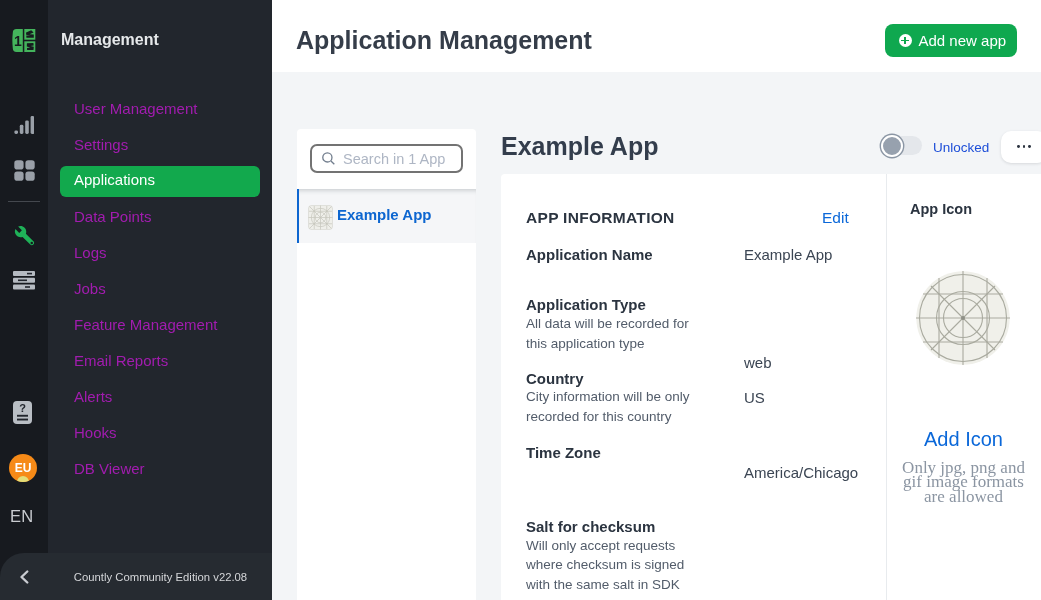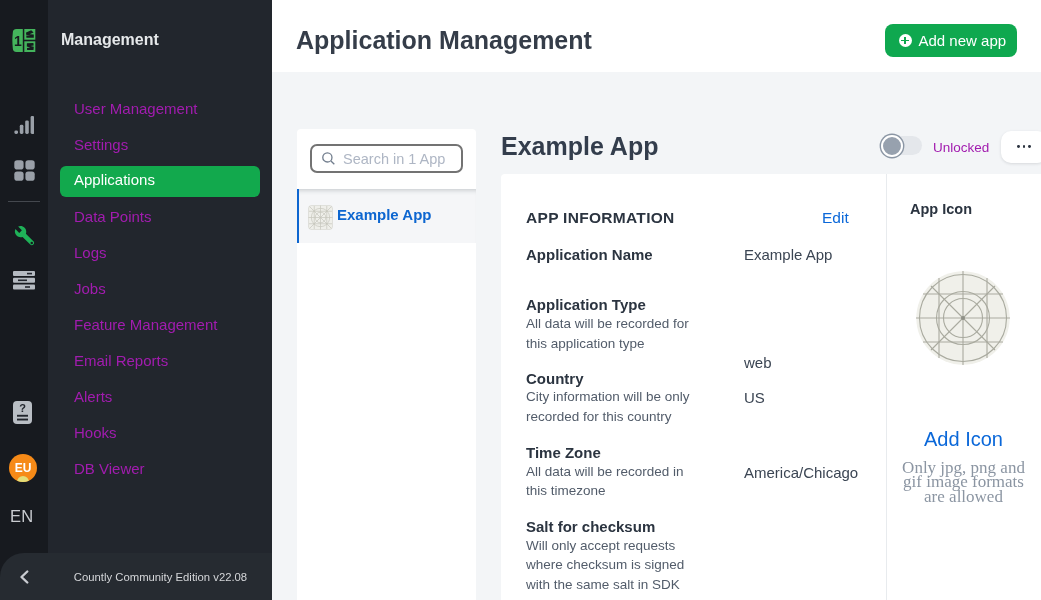--- a/index.html
+++ b/index.html
@@ -41,21 +41,21 @@
 #listpanel { position:absolute; left:297px; top:129px; width:179px; height:471px; background:#fff; border-radius:4px 4px 0 0; }
 #searchbox { position:absolute; left:310px; top:144px; width:153px; height:29px; border:2px solid #737373; border-radius:7px; display:flex; align-items:center; padding-left:9px; color:#aeb6c4; font-size:14.5px; background:#fff; white-space:nowrap; }
 #searchbox svg { margin-right:7px; flex:none; }
 #appitem { position:absolute; left:297px; top:189px; width:179px; height:54px; background:#f5f6f8; border-left:2.6px solid #0d66d0; box-shadow:inset 0 5px 5px -4px rgba(40,50,60,0.25); display:flex; align-items:center; padding-left:8.5px; }
 #appitem .aname { color:#0d66d0; font-size:15px; font-weight:bold; margin-left:4.5px; margin-top:-4px; }
 
 
 #detail-title { position:absolute; left:501px; top:131.5px; font-size:25px; font-weight:bold; color:#333d4c; }
 #toggle { position:absolute; left:884px; top:136px; width:38px; height:19px; background:#e4e7eb; border-radius:9.5px; }
 #toggle .knob { position:absolute; left:-3px; top:-1.5px; width:22px; height:22px; border-radius:50%; background:#97a1ae; border:2.5px solid #fff; box-shadow:0 0 0 1.4px #8b96a4; }
-#unlocked { position:absolute; left:933px; top:139.5px; font-size:13.5px; color:#a21caf; }
+#unlocked { position:absolute; left:933px; top:139.5px; font-size:13.5px; color:#1d4ed8; }
 #dots { position:absolute; left:1001px; top:130.5px; width:46px; height:32px; background:#fff; border-radius:10px; box-shadow:0 1px 3px rgba(40,50,60,0.14); display:flex; align-items:center; justify-content:center; gap:2.4px; }
 #dots i { width:2.8px; height:2.8px; border-radius:50%; background:#2c3440; }
 
 
 #card { position:absolute; left:501px; top:174px; width:540px; height:426px; background:#fff; border-radius:4px 0 0 0; }
 #vdiv { position:absolute; left:886px; top:174px; width:1px; height:426px; background:#e8ebee; }
 
 #appinfo { position:absolute; left:526px; top:209px; font-size:15.5px; font-weight:bold; color:#2b3440; letter-spacing:0.3px; }
 #edit { position:absolute; left:822px; top:209px; font-size:15.5px; color:#0b68d9; }
 
@@ -210,21 +210,20 @@
 
   <div class="label" style="top:296px;">Application Type</div>
   <div class="desc" style="top:314px;">All data will be recorded for<br>this application type</div>
   <div class="value" style="top:317px;margin-top:37px;">web</div>
 
   <div class="label" style="top:369.5px;">Country</div>
   <div class="desc" style="top:387px;">City information will be only<br>recorded for this country</div>
   <div class="value" style="top:389px;">US</div>
 
   <div class="label" style="top:444px;">Time Zone</div>
-  <div class="desc" style="top:461.5px;">All data will be recorded in<br>this timezone</div>
   <div class="value" style="top:464px;">America/Chicago</div>
 
   <div class="label" style="top:518px;">Salt for checksum</div>
   <div class="desc" style="top:535.5px;">Will only accept requests<br>where checksum is signed<br>with the same salt in SDK</div>
 
   <div id="appicon-h">App Icon</div>
   <div id="circleicon">
     <svg width="94" height="94" viewBox="0 0 94 94">
       <circle cx="47" cy="47" r="46.7" fill="#f0f0ea"></circle>
       <g stroke="#a9aa9f" stroke-width="1.1" fill="none">

